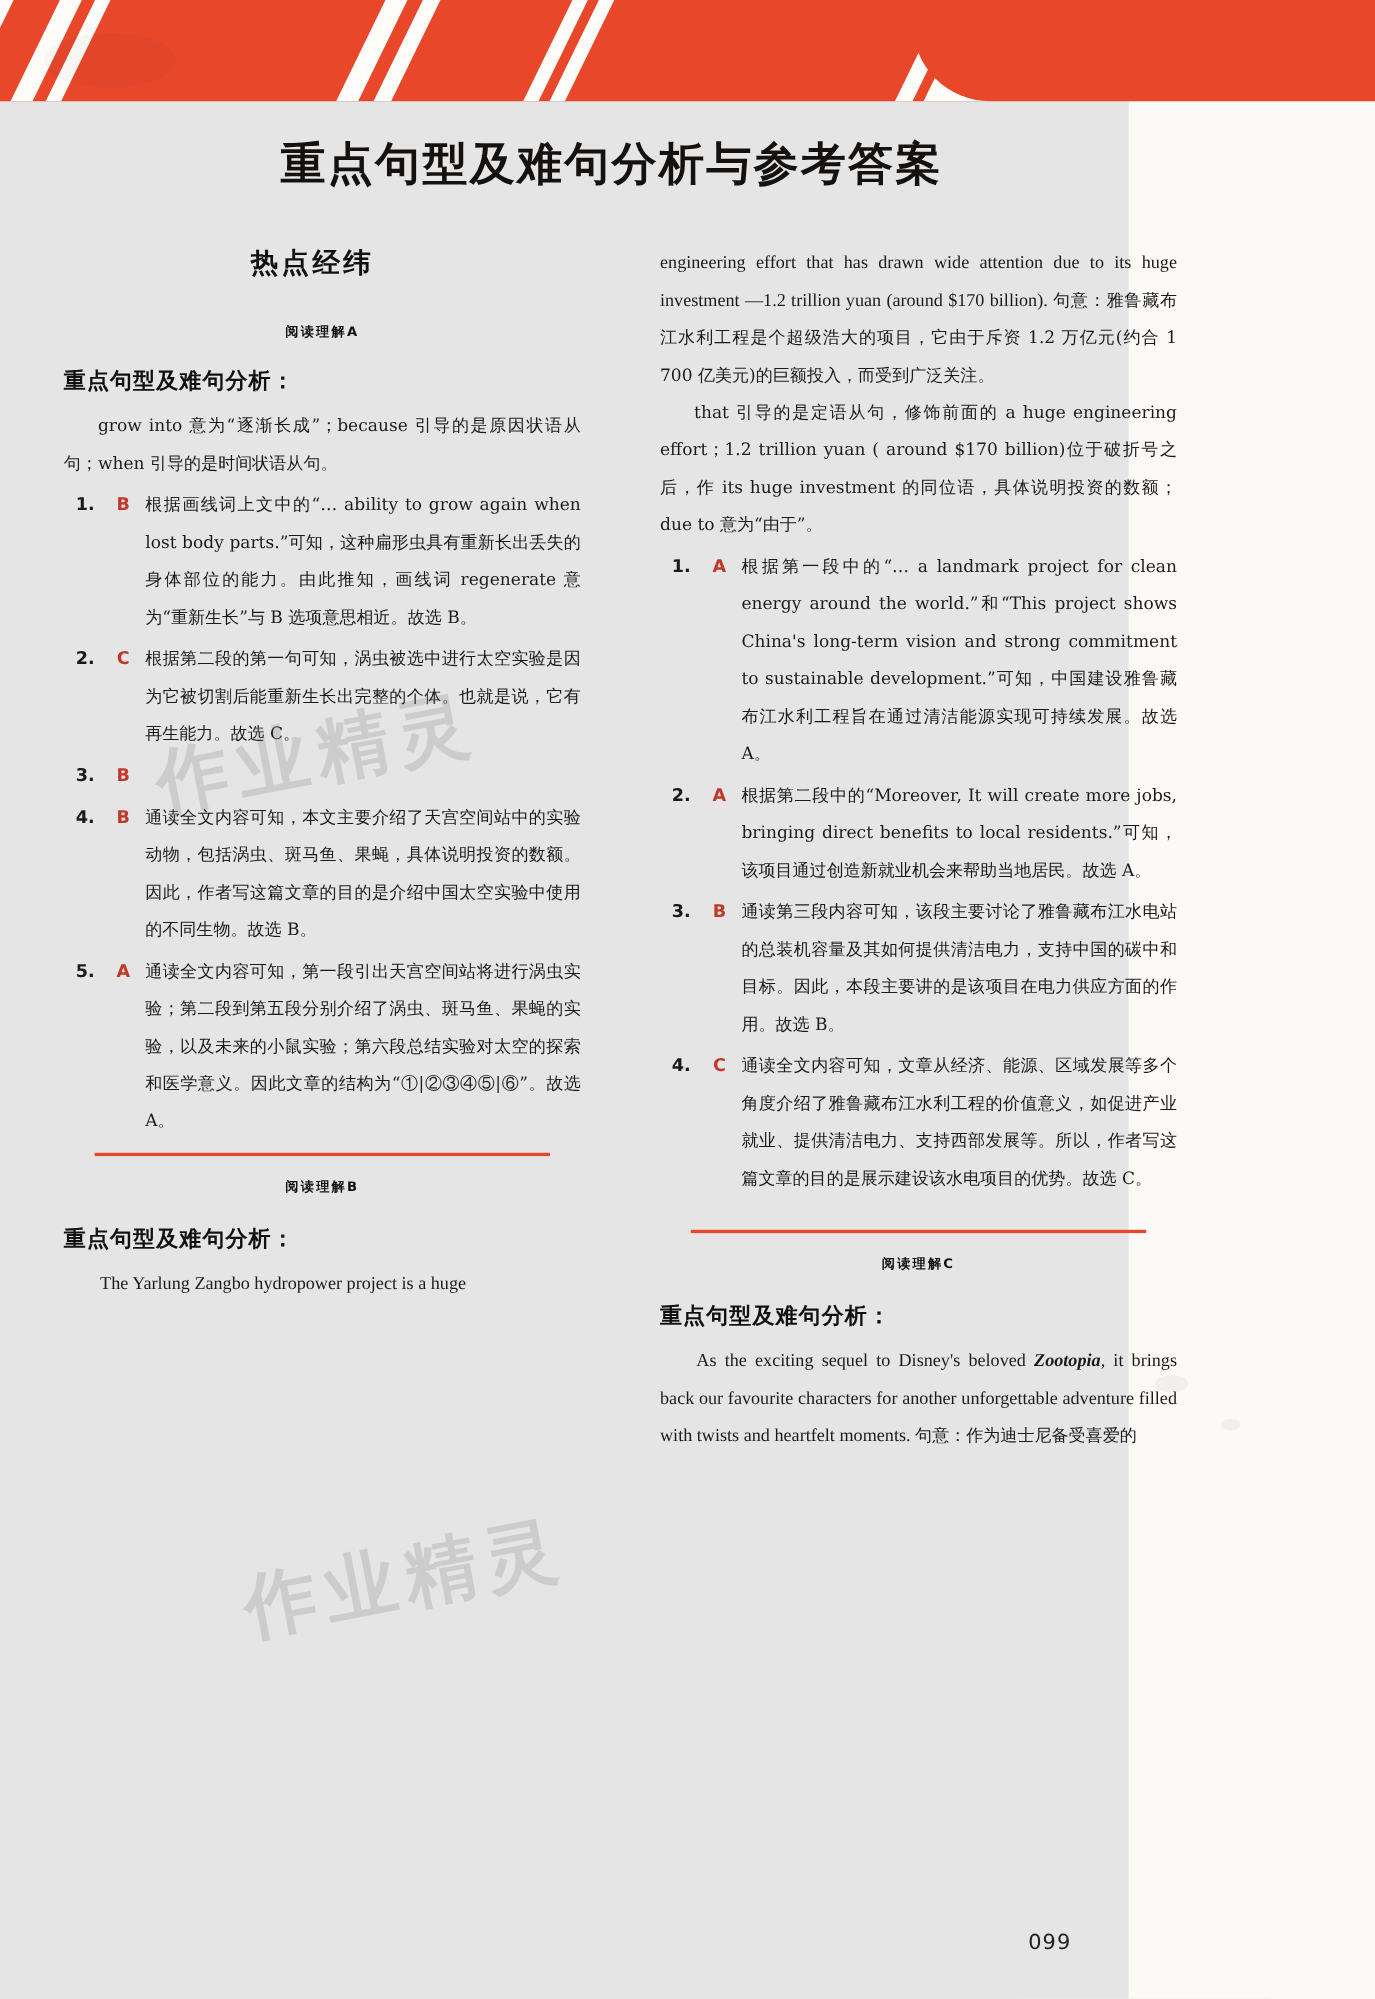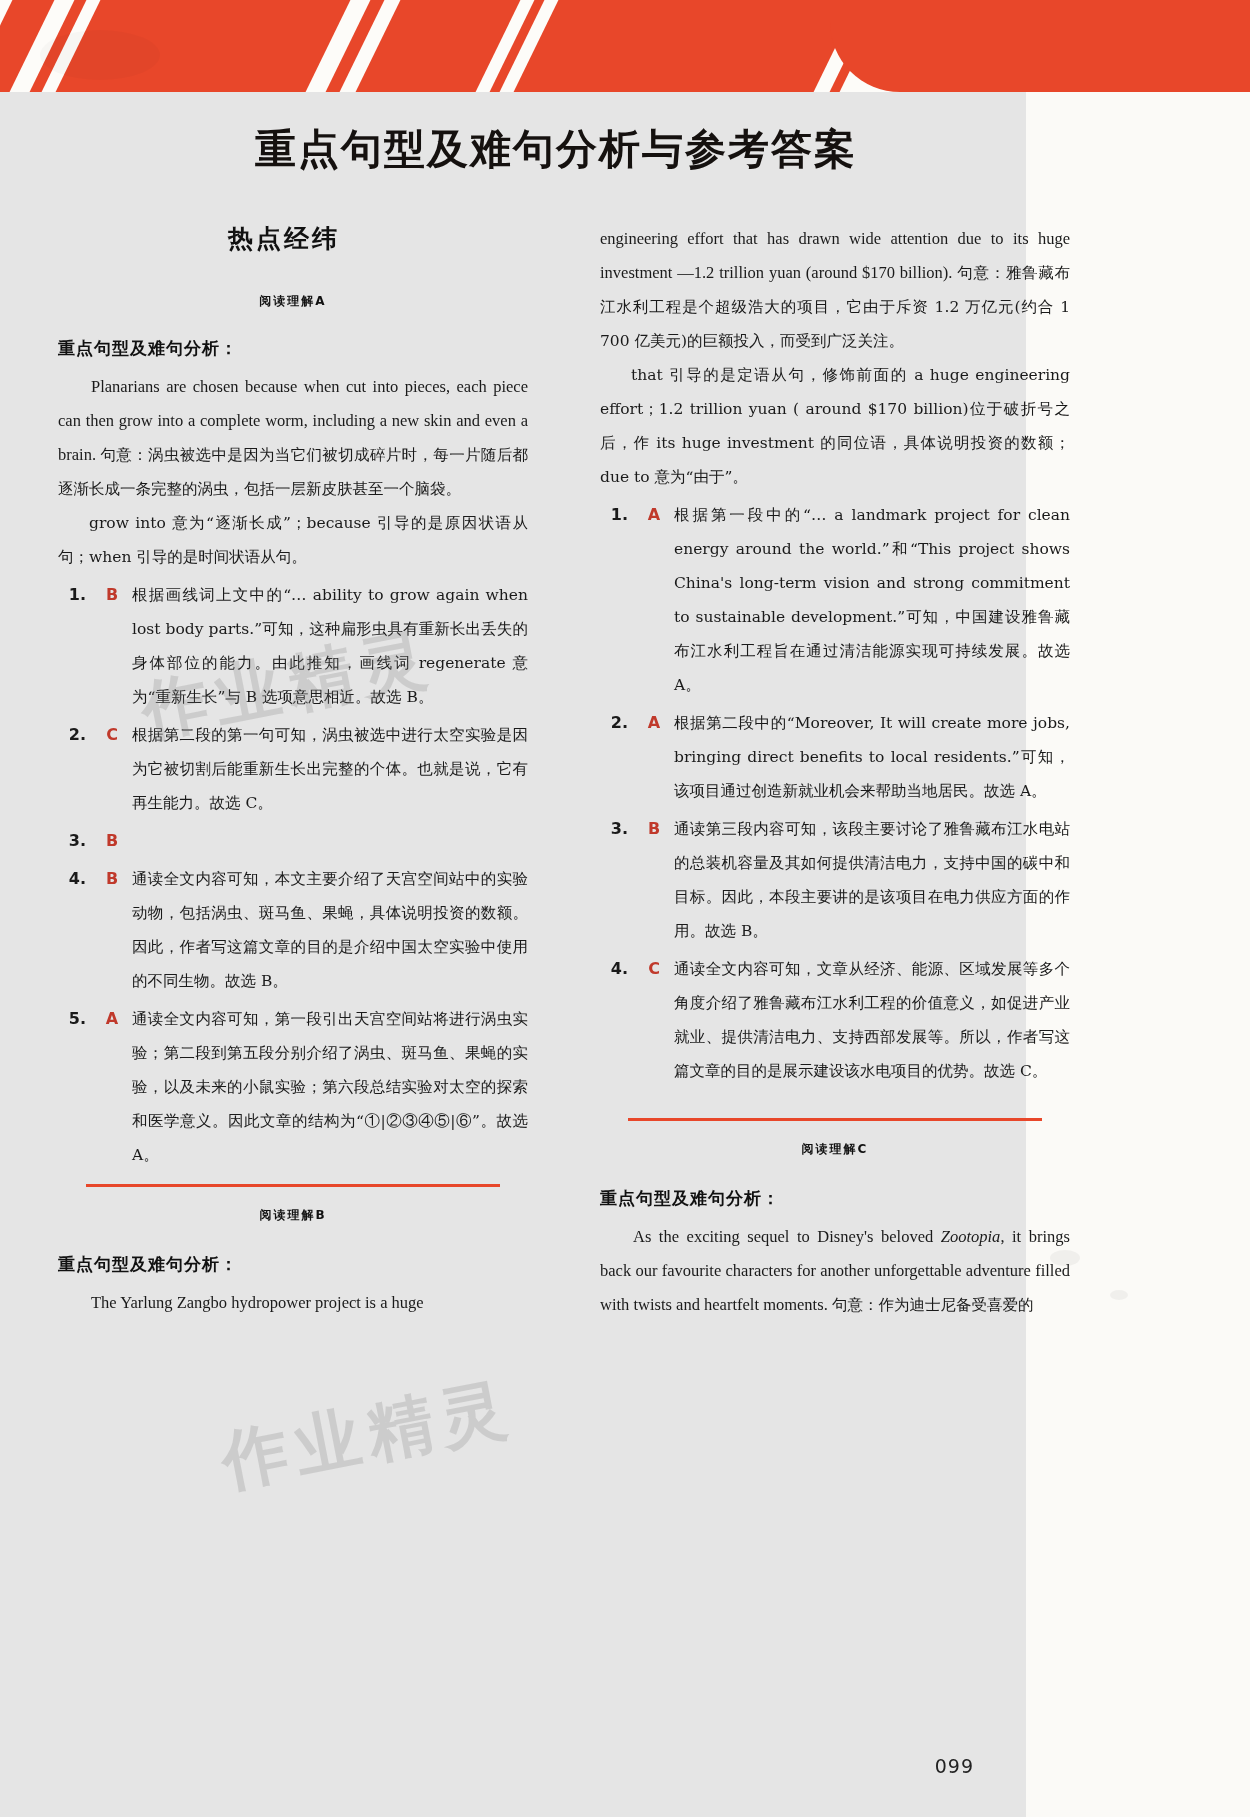--- a/index.html
+++ b/index.html
@@ -60,28 +60,28 @@
     text-align:center;
     font-family:"DejaVu Sans", sans-serif;
     font-weight:bold;font-size:12px;letter-spacing:2px;
     color:#111;margin:0 0 14px 0;
   }
   .sub-head-wrap{position:relative;margin:26px 0 16px 0;}
   .sub-head-wrap:before{
     content:"";position:absolute;left:28px;right:28px;top:-14px;height:3px;background:#e8472a;
   }
   .bold-label{
-    font-family:Liberation Serif, serif;
-    font-weight:bold;font-size:17px;letter-spacing:1px;color:#111;
+    font-family:Liberation Mono, monospace;
+    font-weight:bold;font-size:20px;letter-spacing:1px;color:#111;
     margin:6px 0 4px 0;
   }
   p.para{margin:0 0 0 0;text-indent:2em;}
   .en{font-family:"Liberation Serif", serif;}
   .cn{font-family:"DejaVu Serif", serif;font-size:15.5px;}
-  .it{font-style:italic;}
+  .it{font-style:italic;font-weight:bold;}
 
   
   .ans{
     display:flex;margin-top:4px;
   }
   .ans-num{
     width:28px;flex:0 0 28px;
     font-family:"DejaVu Sans", sans-serif;font-weight:bold;font-size:16px;
     text-align:right;padding-right:6px;line-height:34px;
   }
@@ -136,21 +136,20 @@
   <div class="main-title">重点句型及难句分析与参考答案</div>
 
   <div class="col col-left">
 
     <div class="section-head">热点经纬</div>
 
     <div class="sub-head">阅读理解A</div>
 
     <div class="bold-label">重点句型及难句分析：</div>
 
-    <p class="para en"><span>Planarians are chosen because when cut into pieces, each piece can then grow into a complete worm, including a new skin and even a brain.</span> <span class="cn">句意：涡虫被选中是因为当它们被切成碎片时，每一片随后都逐渐长成一条完整的涡虫，包括一层新皮肤甚至一个脑袋。</span></p>
 
     <p class="para cn">grow into 意为“逐渐长成”；because 引导的是原因状语从句；when 引导的是时间状语从句。</p>
 
     <div class="ans">
       <div class="ans-num">1.</div>
       <div class="ans-key">B</div>
       <div class="ans-body cn">根据画线词上文中的“… ability to grow again when lost body parts.”可知，这种扁形虫具有重新长出丢失的身体部位的能力。由此推知，画线词 regenerate 意为“重新生长”与 B 选项意思相近。故选 B。</div>
     </div>
     <div class="ans">
       <div class="ans-num">2.</div>

